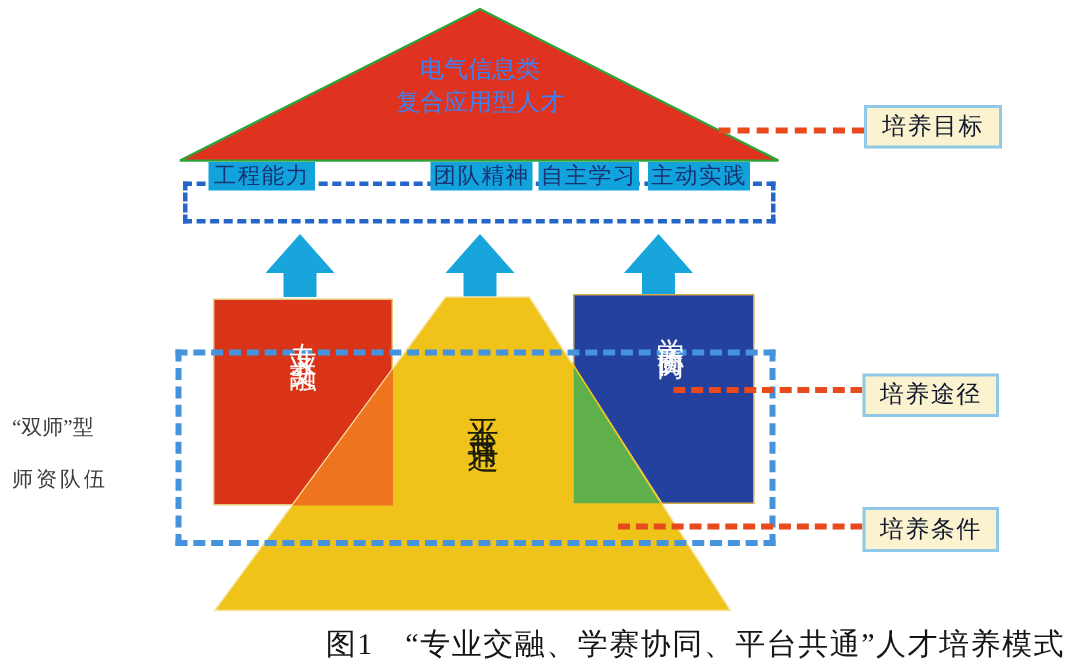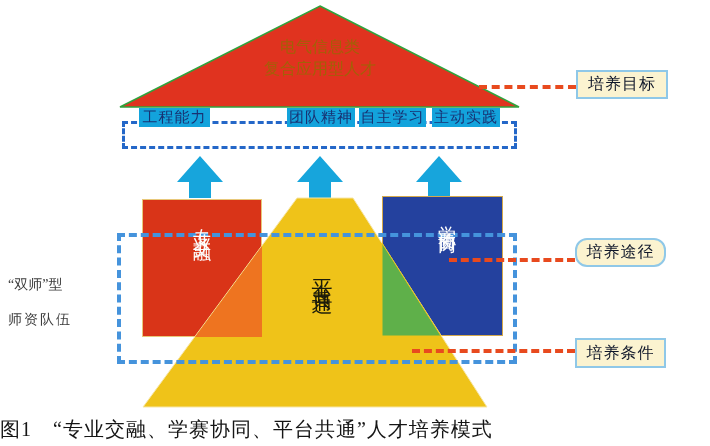--- a/index.html
+++ b/index.html
@@ -5,21 +5,21 @@
   html,body { margin:0; padding:0; background:#fff; }
   #stage {
     position:relative; width:710px; height:446px; overflow:hidden;
     background:#fff;
     font-family:"Liberation Serif","DejaVu Serif",serif;
   }
   #stage svg { position:absolute; left:0; top:0; }
 
   
   .roof-text { position:absolute; left:215px; top:36px; width:210px;
-    text-align:center; color:#a16207; font-size:16px; line-height:22px; }
+    text-align:center; color:#3b82f6; font-size:16px; line-height:22px; }
 
   
   .ability { position:absolute; top:108px; height:19px;
     display:flex; align-items:center; justify-content:center;
     background:var(--ability_box_cyan); color:var(--ability_text_navy);
     font-size:15px; letter-spacing:1px; }
 
   
   .dash-top { position:absolute; left:122px; top:121px; width:389px; height:22px;
     border:3px dashed var(--dashed_box_blue); }
@@ -38,31 +38,31 @@
   .leader-1 { left:479px; top:85px;  width:97px; }
   .leader-2 { left:449px; top:258px; width:126px; }
   .leader-3 { left:412px; top:349px; width:163px; }
 
   
   .tag { position:absolute; background:var(--label_bg_cream);
     border:2px solid var(--label_border_blue);
     display:flex; align-items:center; justify-content:center;
     font-size:16px; color:#0f172a; letter-spacing:1px; }
   .tag-target    { left:576px; top:70px;  width:88px; height:25px; }
-  .tag-approach  { left:575px; top:238px; width:87px; height:25px;border-radius:12px; }
+  .tag-approach  { left:575px; top:249px; width:87px; height:25px; }
   .tag-condition { left:575px; top:338px; width:87px; height:26px; }
 
   
   .left-note { position:absolute; left:8px; top:276px; width:106px;
     text-align:left; color:#3c3c3c; font-size:14px; }
   .left-note .l2 { margin-top:17px; letter-spacing:2px; }
 
   
   .caption { position:absolute; left:0; top:416px; width:710px;
-    text-align:left; font-size:20px; color:#151515; letter-spacing:1px; }
+    text-align:right; font-size:20px; color:#151515; letter-spacing:1px; }
 </style>
 </head>
 <body>
 
 <div id="stage">
 
   <svg width="710" height="446" viewBox="0 0 710 446">
 
     <polygon points="320,6 519,107 120,107" style="fill:var(--roof_red); stroke:var(--roof_outline_green); stroke-width:1.5"></polygon>
 

